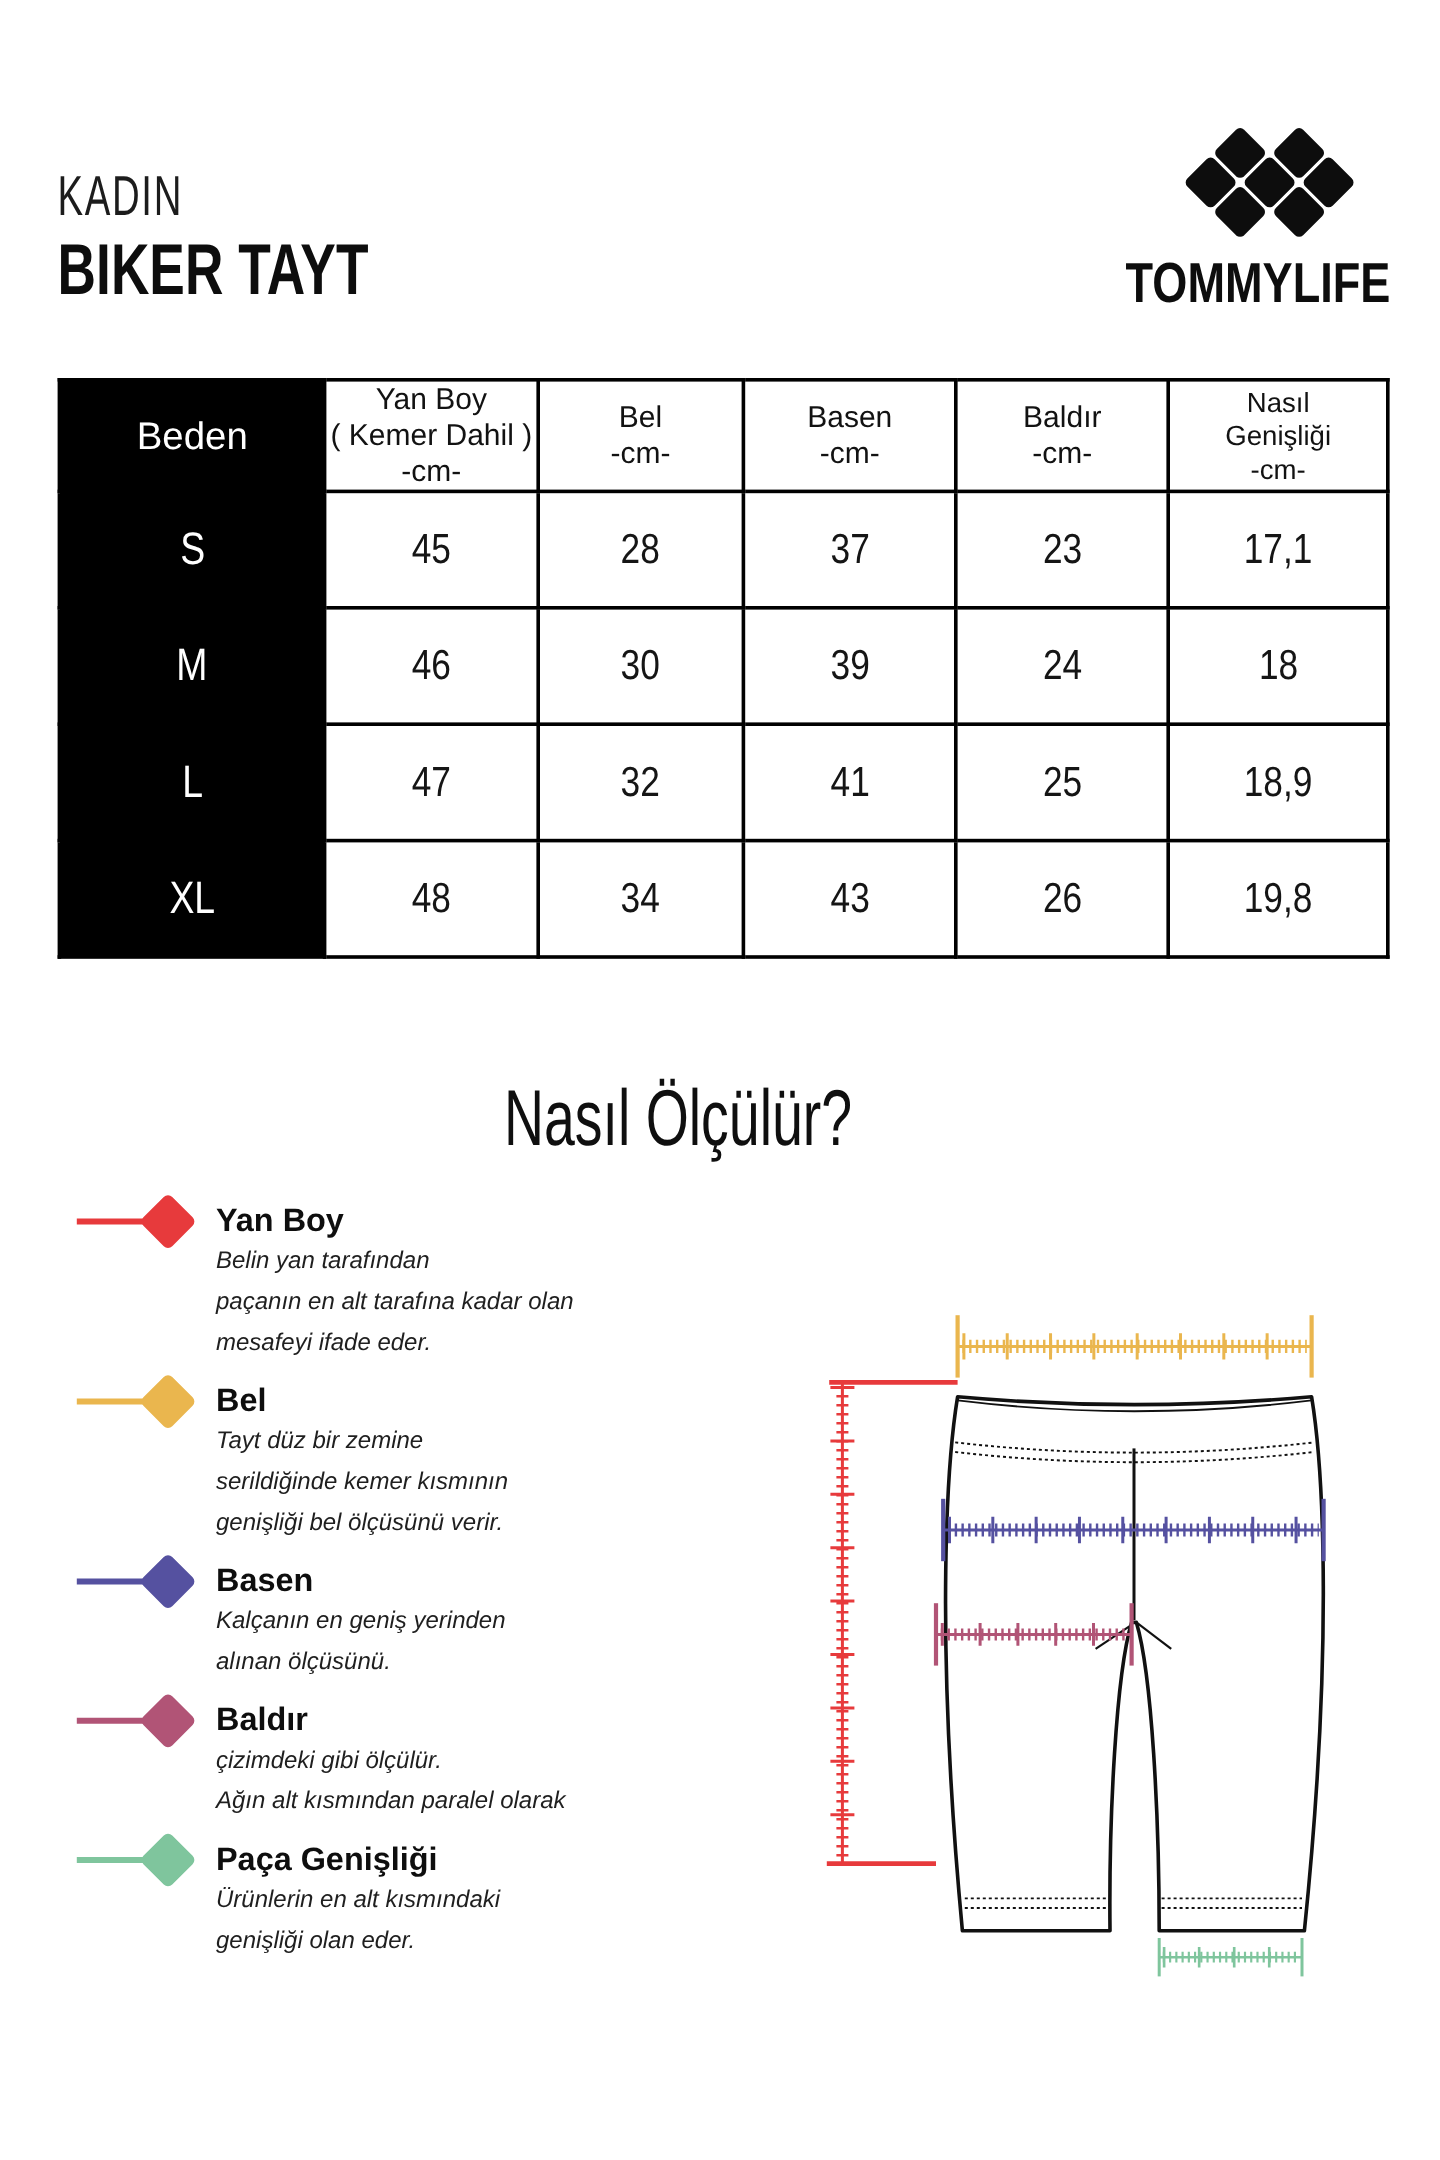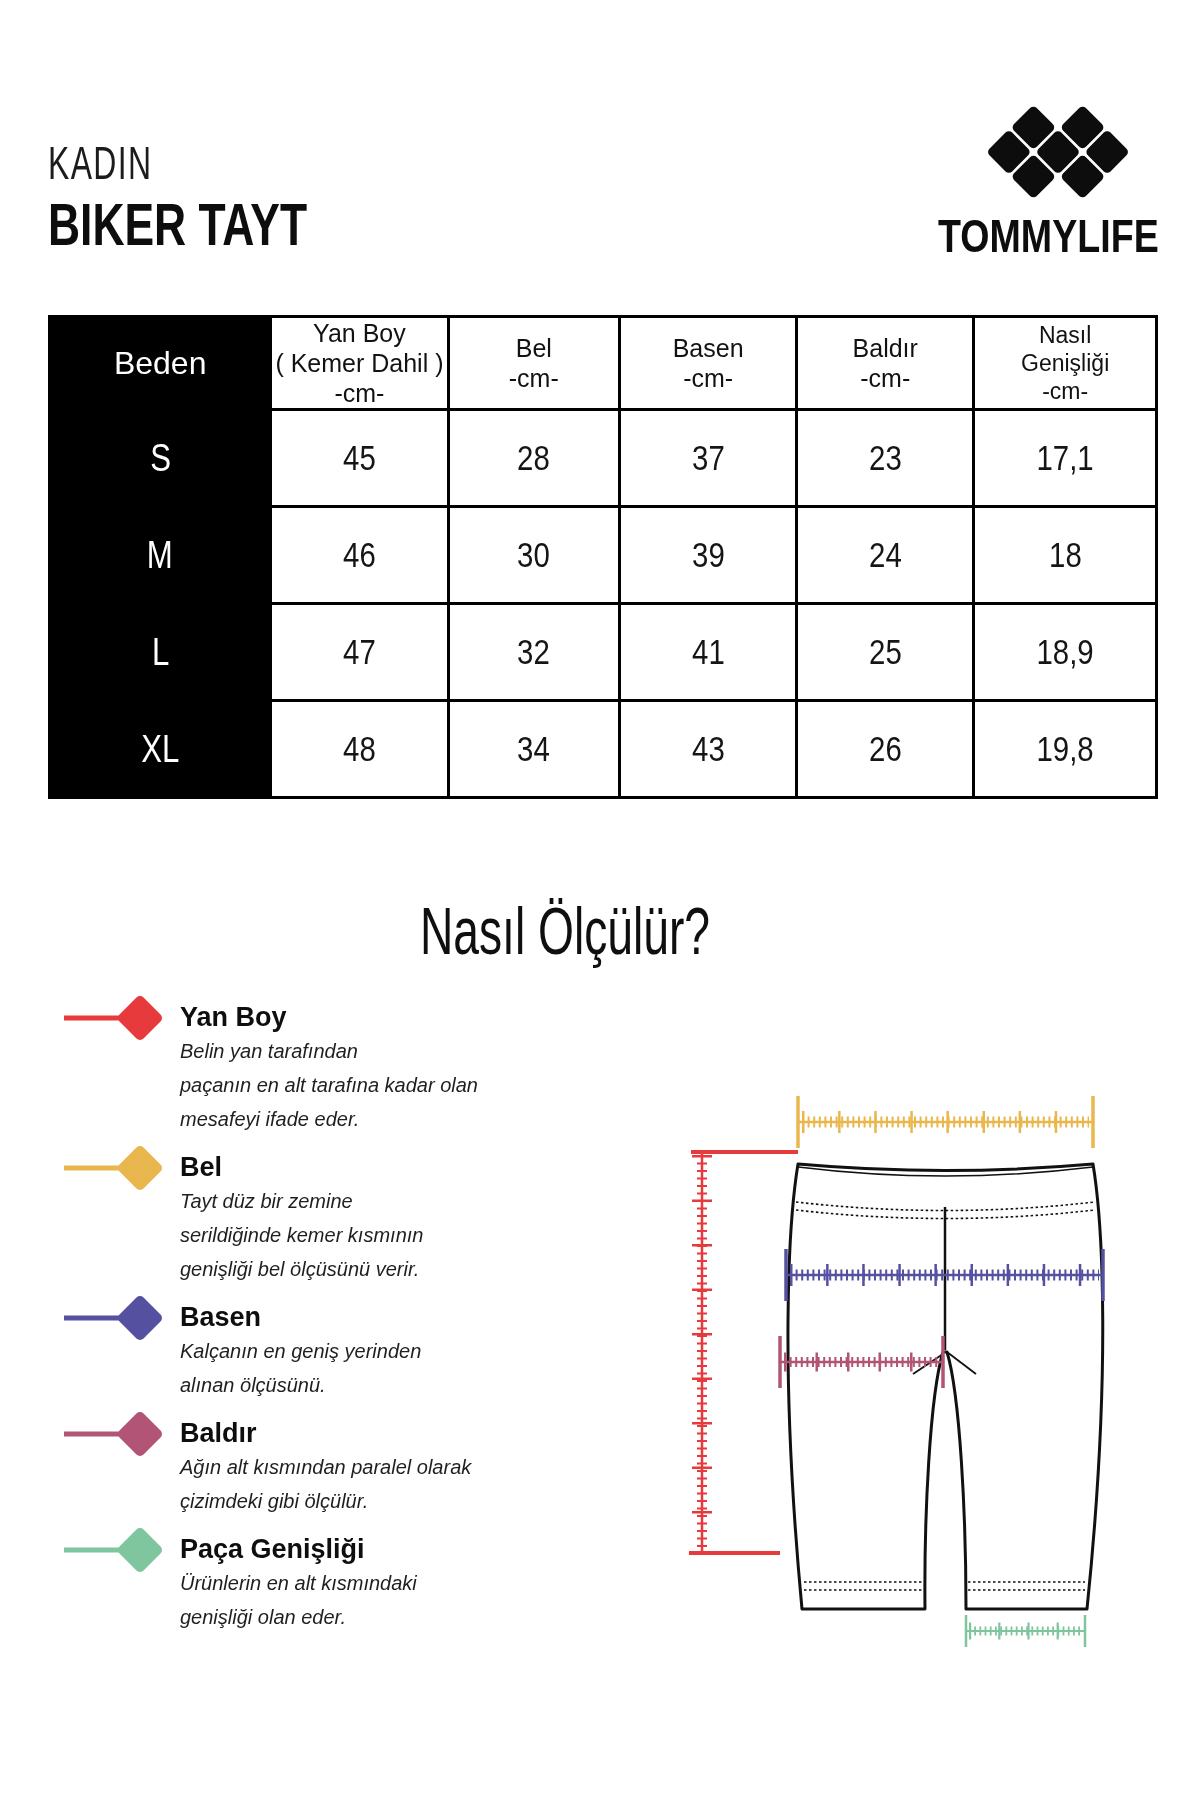--- a/index.html
+++ b/index.html
@@ -178,22 +178,22 @@
       <div class="mline">Kalçanın en geniş yerinden</div>
       <div class="mline">alınan ölçüsünü.</div>
     </div>
 
     <div class="mitem">
       <svg class="marker" width="120" height="60" viewBox="0 0 120 60">
         <line x1="2" y1="30" x2="66" y2="30" stroke-width="5" stroke="#b15476"></line>
         <rect x="61" y="13" width="34" height="34" rx="5" transform="rotate(45 78 30)" fill="#b15476"></rect>
       </svg>
       <div class="mname">Baldır</div>
+      <div class="mline">çizimdeki gibi ölçülür.</div>
       <div class="mline">Ağın alt kısmından paralel olarak</div>
-      <div class="mline">çizimdeki gibi ölçülür.</div>
     </div>
 
     <div class="mitem">
       <svg class="marker" width="120" height="60" viewBox="0 0 120 60">
         <line x1="2" y1="30" x2="66" y2="30" stroke-width="5" stroke="#7fc59d"></line>
         <rect x="61" y="13" width="34" height="34" rx="5" transform="rotate(45 78 30)" fill="#7fc59d"></rect>
       </svg>
       <div class="mname">Paça Genişliği</div>
       <div class="mline">Ürünlerin en alt kısmındaki</div>
       <div class="mline">genişliği olan eder.</div>

